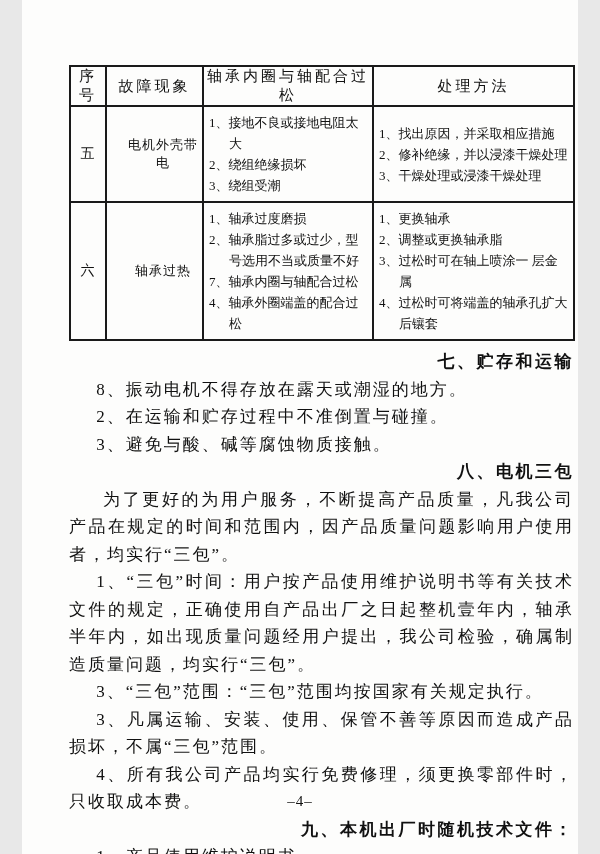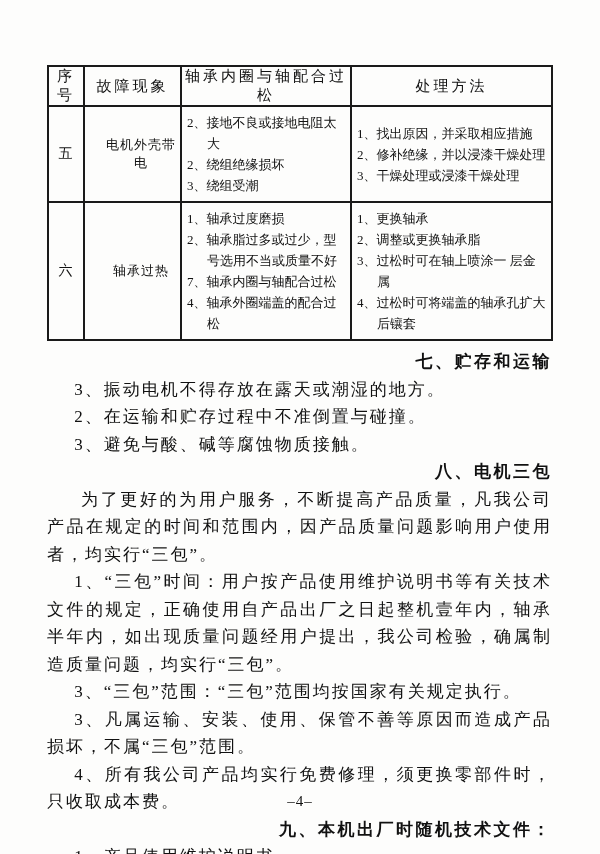--- a/index.html
+++ b/index.html
@@ -1,19 +1,19 @@
 <!DOCTYPE html>
 <html><head>
 <meta charset="utf-8">
 <style>
   * { margin: 0; padding: 0; box-sizing: border-box; }
   html, body { background: #e8e8e8; }
   .page {
     position: relative;
-    width: 600px;
+    width: 556px;
     height: 854px;
     margin: 0 auto;
     background: #fdfdfc;
     color: #111;
     font-family: "Liberation Serif", "DejaVu Serif", serif;
     overflow: hidden;
   }
   .content {
     position: absolute;
     left: 47px;
@@ -110,21 +110,21 @@
           <th>故障现象</th>
           <th>轴承内圈与轴配合过松</th>
           <th>处理方法</th>
         </tr>
       </thead>
       <tbody>
         <tr class="row-five">
           <td class="c-index">五</td>
           <td class="c-phen">电机外壳带电</td>
           <td class="c-list">
-            <div class="li">2、接地不良或接地电阻太大</div>
+            <div class="li">1、接地不良或接地电阻太大</div>
             <div class="li">2、绕组绝缘损坏</div>
             <div class="li">3、绕组受潮</div>
           </td>
           <td class="c-list">
             <div class="li">1、找出原因，并采取相应措施</div>
             <div class="li">2、修补绝缘，并以浸漆干燥处理</div>
             <div class="li">3、干燥处理或浸漆干燥处理</div>
           </td>
         </tr>
         <tr class="row-six">
@@ -143,21 +143,21 @@
             <div class="li">4、过松时可将端盖的轴承孔扩大后镶套</div>
           </td>
         </tr>
       </tbody>
     </table>
 
     <div class="sections">
 
       <div class="section">
         <h3>七、贮存和运输</h3>
-        <p class="item">3、振动电机不得存放在露天或潮湿的地方。</p>
+        <p class="item">8、振动电机不得存放在露天或潮湿的地方。</p>
         <p class="item">2、在运输和贮存过程中不准倒置与碰撞。</p>
         <p class="item">3、避免与酸、碱等腐蚀物质接触。</p>
       </div>
 
       <div class="section">
         <h3>八、电机三包</h3>
         <p class="intro">为了更好的为用户服务，不断提高产品质量，凡我公司产品在规定的时间和范围内，因产品质量问题影响用户使用者，均实行“三包”。</p>
         <p class="item">1、“三包”时间：用户按产品使用维护说明书等有关技术文件的规定，正确使用自产品出厂之日起整机壹年内，轴承半年内，如出现质量问题经用户提出，我公司检验，确属制造质量问题，均实行“三包”。</p>
         <p class="item">3、“三包”范围：“三包”范围均按国家有关规定执行。</p>
         <p class="item">3、凡属运输、安装、使用、保管不善等原因而造成产品损坏，不属“三包”范围。</p>

